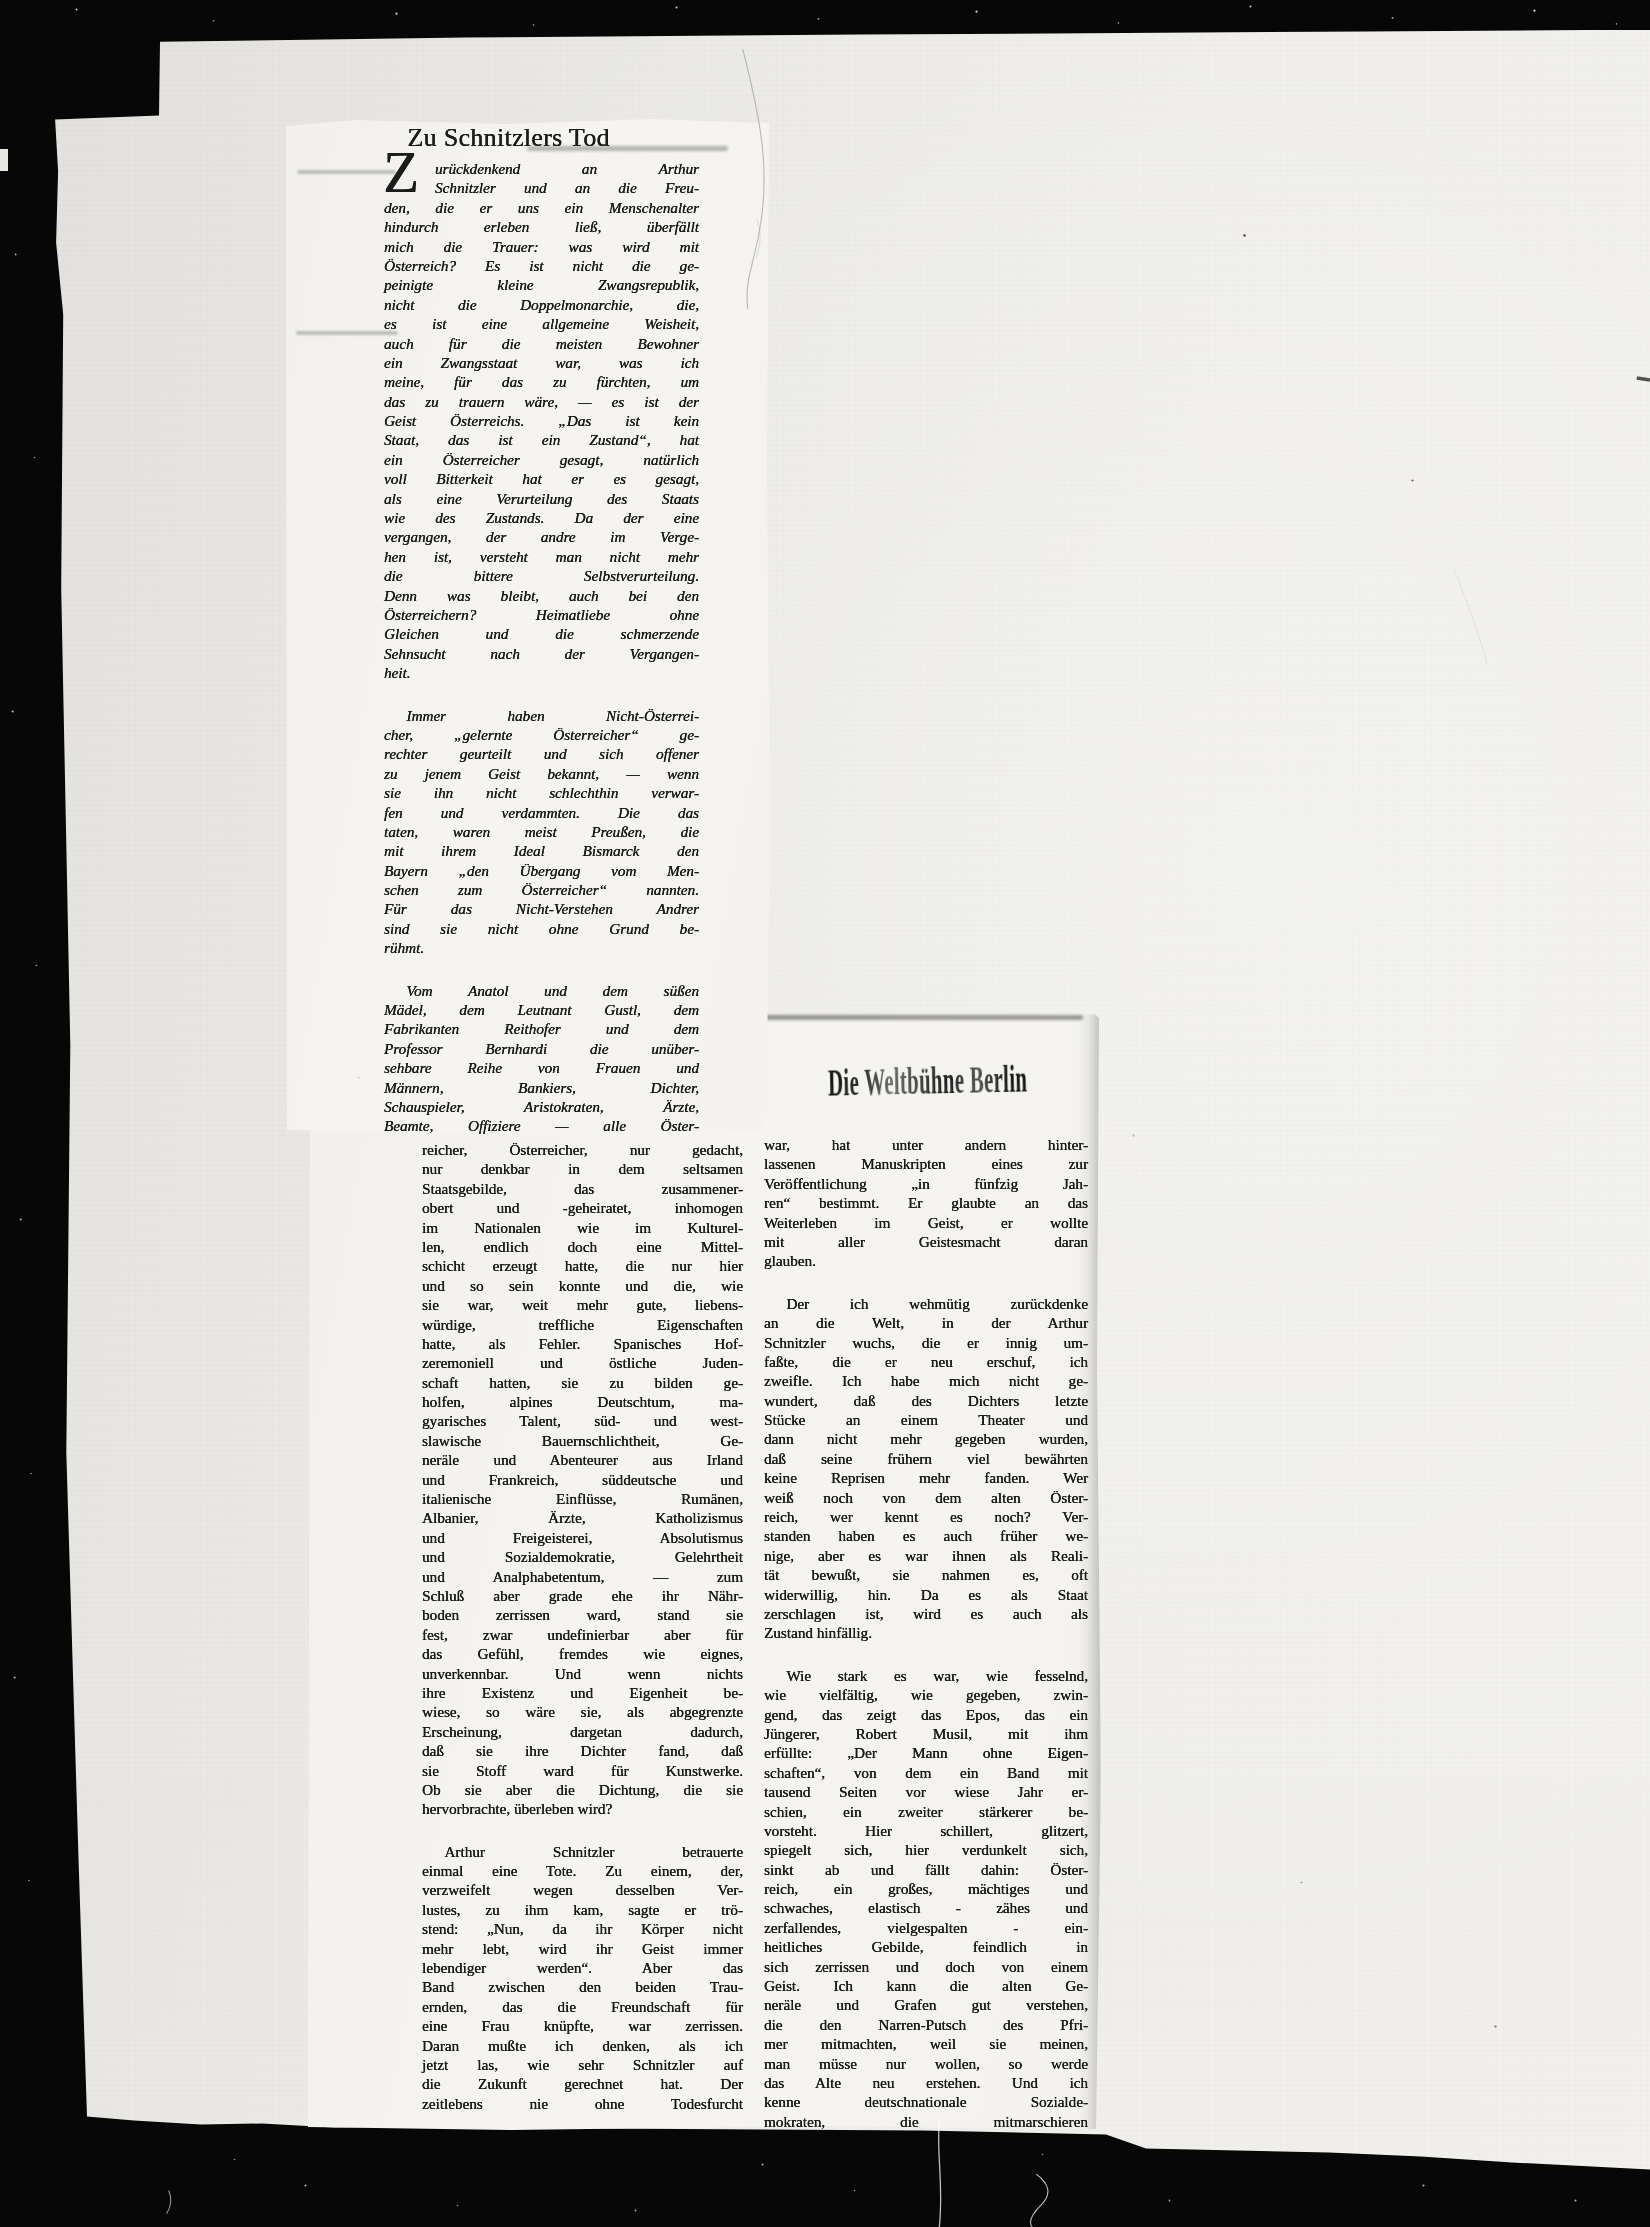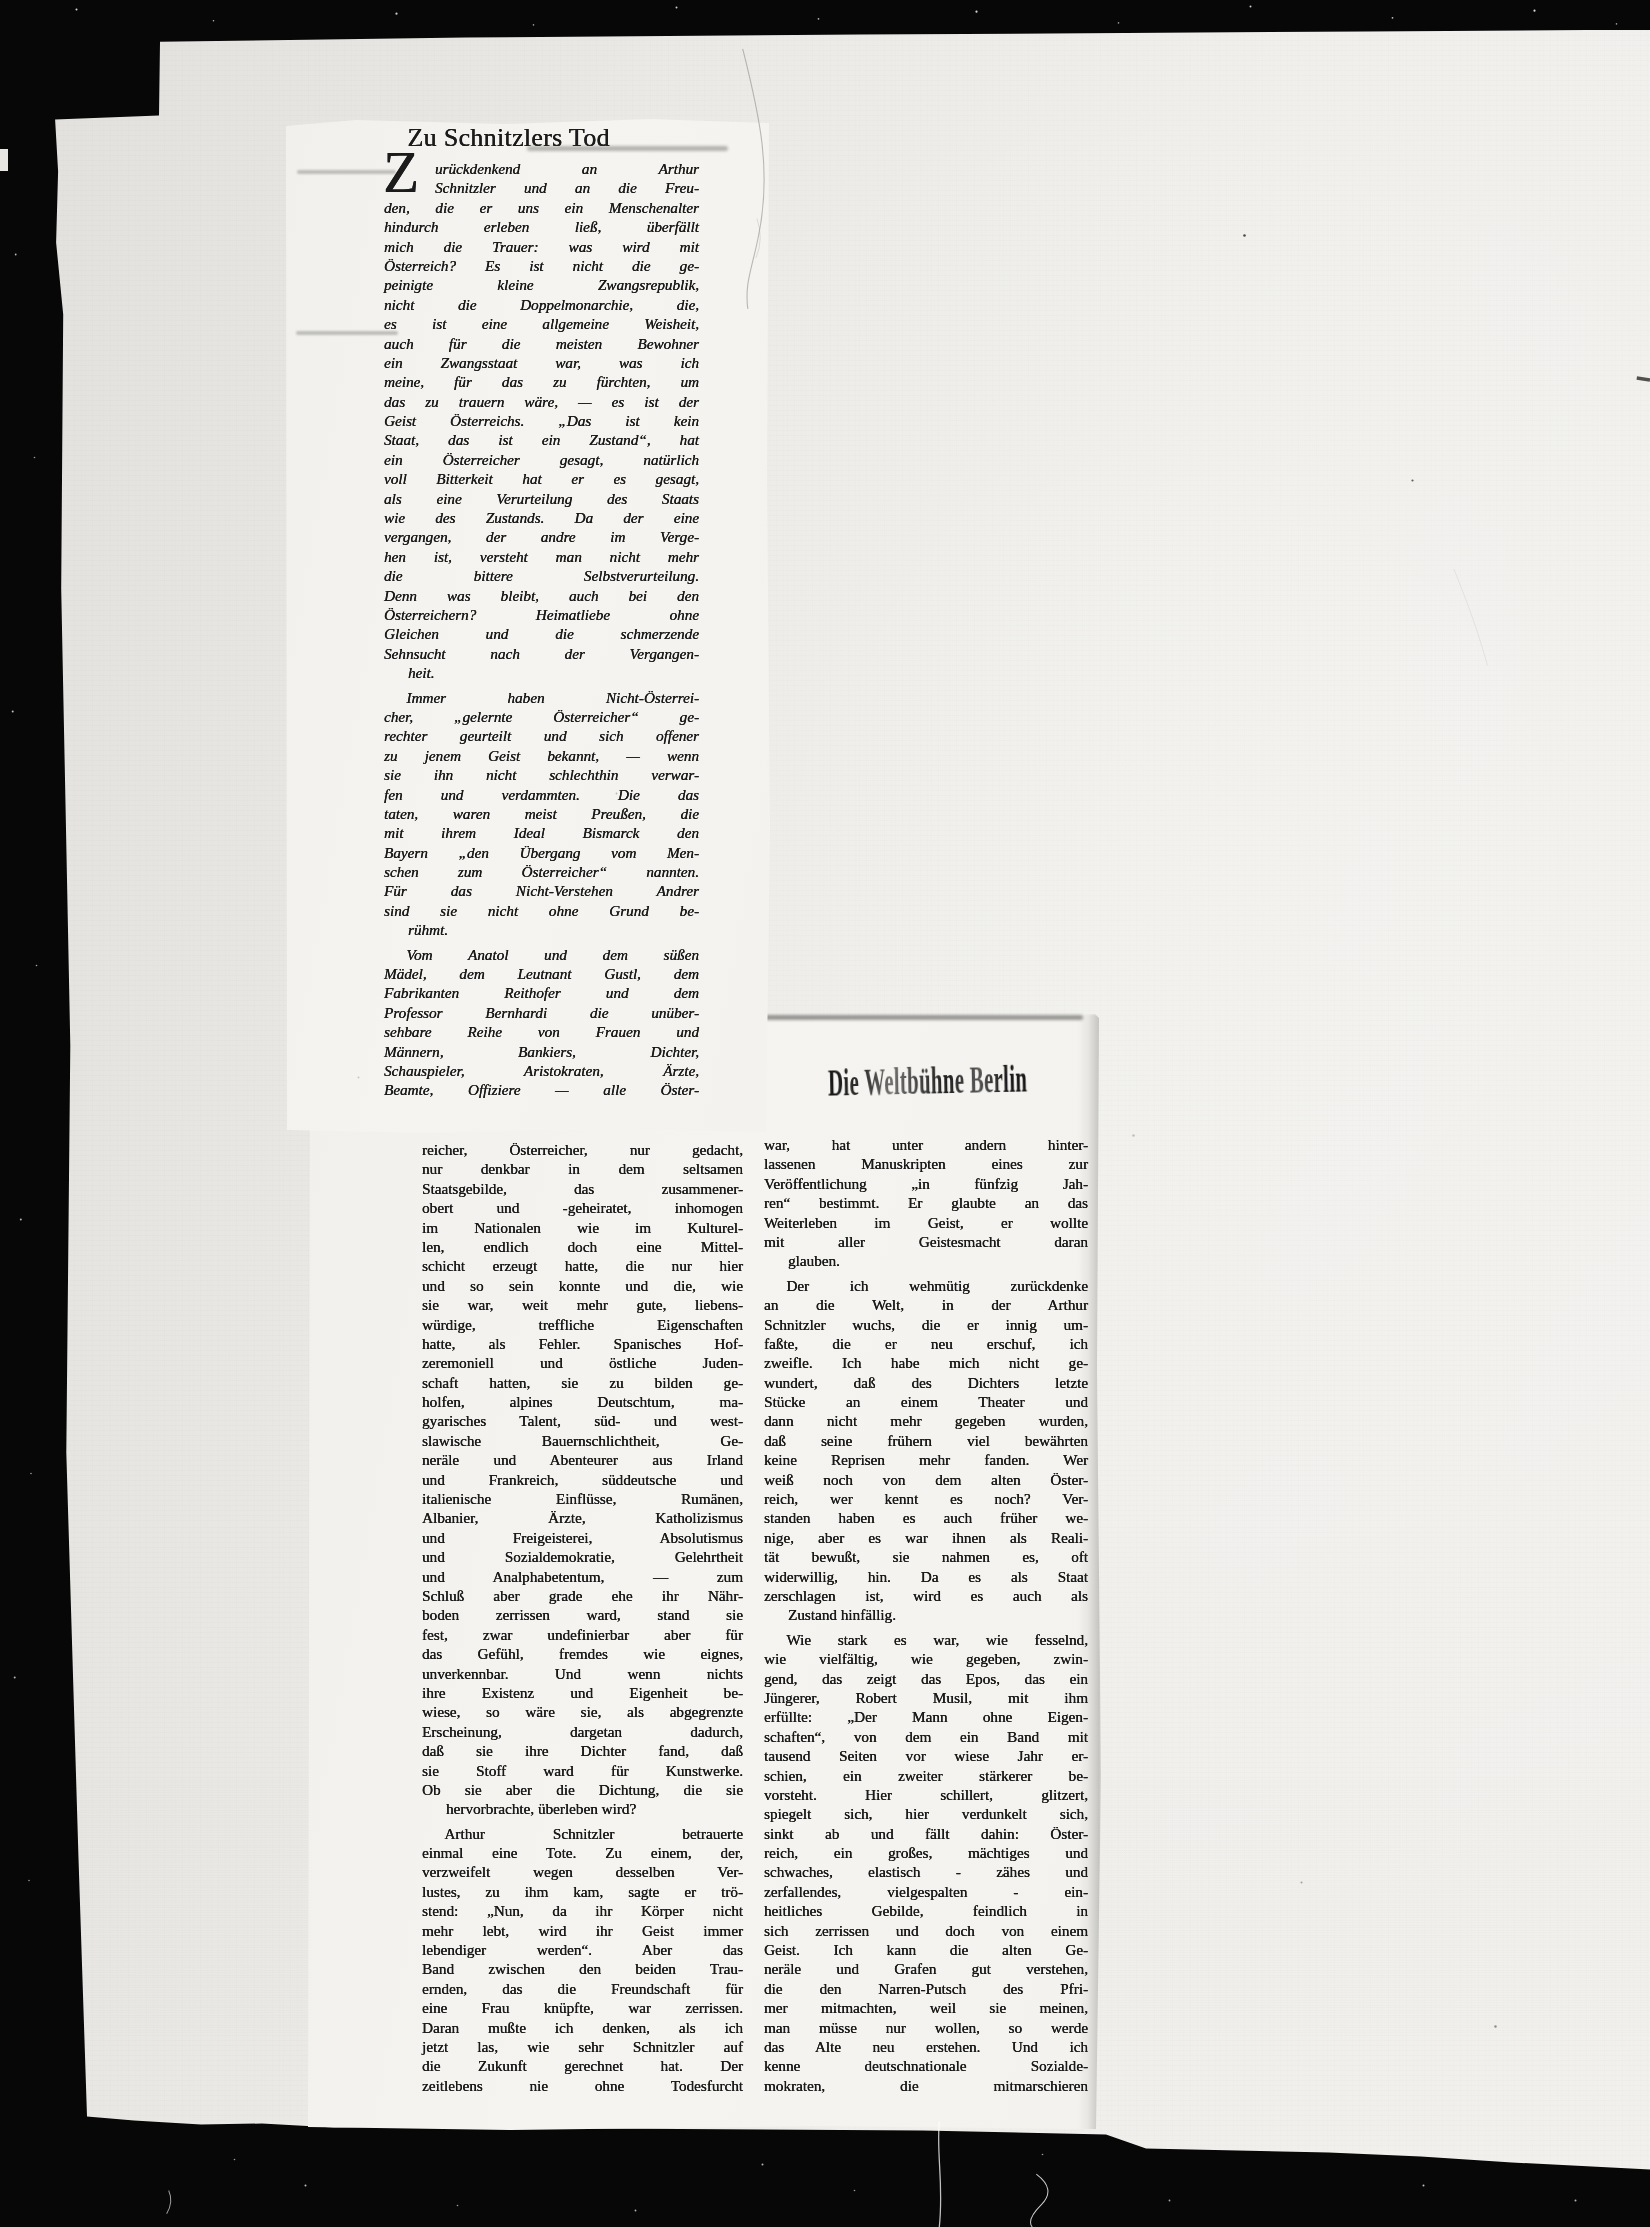--- a/index.html
+++ b/index.html
@@ -32,22 +32,22 @@
       793px 762px,788px 1115px,508px 1112px,203px 1116px,0px 1113px);}
   #clip-lower::after{content:"";position:absolute;right:0;top:0;width:23.4px;height:100%;
     background:linear-gradient(to left,rgba(70,70,70,.30),rgba(120,120,120,.10) 55%,transparent);
     filter:blur(1px);}
 
   
   .txt{position:absolute;z-index:6;color:#1b1b1b;font-size:15.2px;
        text-shadow:0.2px 0 currentColor,0 0 0.4px rgba(25,25,25,.5);}
   .tline{height:19.4px;line-height:19.4px;text-align:justify;-moz-text-align-last:justify;
          text-align-last:justify;text-justify:inter-word;}
-  .tline.end{text-align:left;text-align-last:left;margin-left:24px;-moz-text-align-last:left;}
-  .tline.ind{text-indent:22.4px;margin-top:5px;}
+  .tline.end{text-align:left;text-align-last:left;-moz-text-align-last:left;}
+  .tline.ind{text-indent:22.4px;margin-top:23px;}
   .tline.dc{padding-left:51px;}
   #c1-title{left:384px;top:123px;width:315px;font-weight:normal;
             font-size:26px;letter-spacing:0.3px;transform:translateX(23.4px);}
   #c1-col{left:384px;top:159px;width:315px;font-style:italic;}
   #dropcap{left:383px;top:152px;font-size:59px;line-height:41px;font-weight:normal;}
   #c2-left{left:422px;top:1140px;width:321px;}
   #c2-right{left:764px;top:1135px;width:324px;}
 
   
   #stamp{position:absolute;left:828px;top:1057px;z-index:7;transform:rotate(-1.2deg);}

